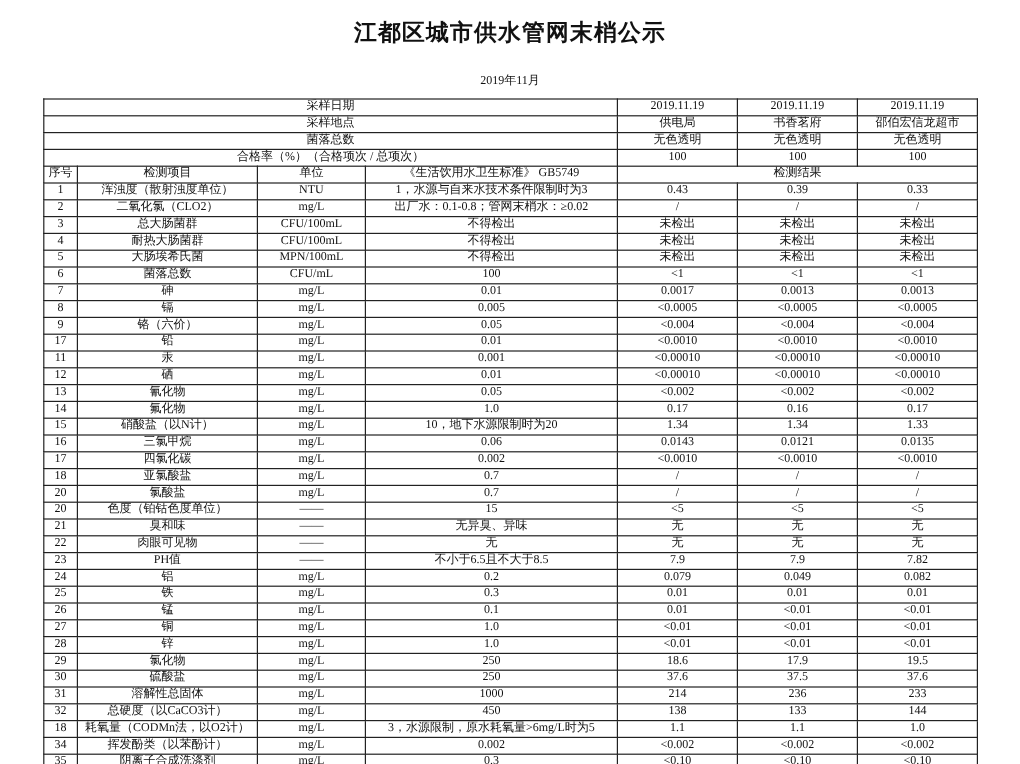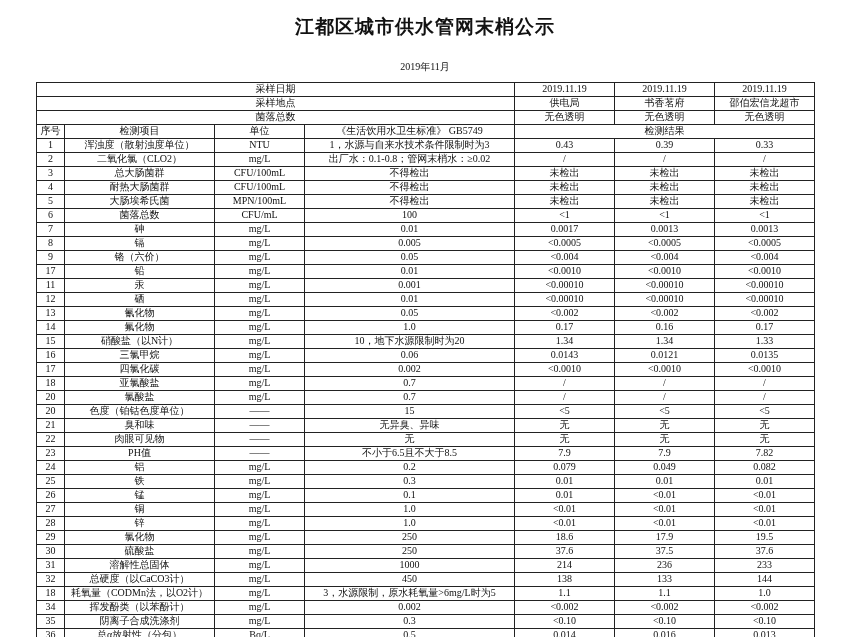--- a/index.html
+++ b/index.html
@@ -94,20 +94,26 @@
         <td>邵伯宏信龙超市</td>
       </tr>
 
       <tr class="hdr-row">
         <td colspan="4" class="hdr-label">菌落总数</td>
         <td>无色透明</td>
         <td>无色透明</td>
         <td>无色透明</td>
       </tr>
 
+      <tr class="rate-row">
+        <td colspan="4" class="hdr-label">合格率（%）（合格项次 / 总项次）</td>
+        <td>100</td>
+        <td>100</td>
+        <td>100</td>
+      </tr>
 
       <tr class="colhdr">
         <td>序号</td>
         <td>检测项目</td>
         <td>单位</td>
         <td class="small">《生活饮用水卫生标准》  GB5749</td>
         <td colspan="3">检测结果</td>
       </tr>
 
     <tr>

